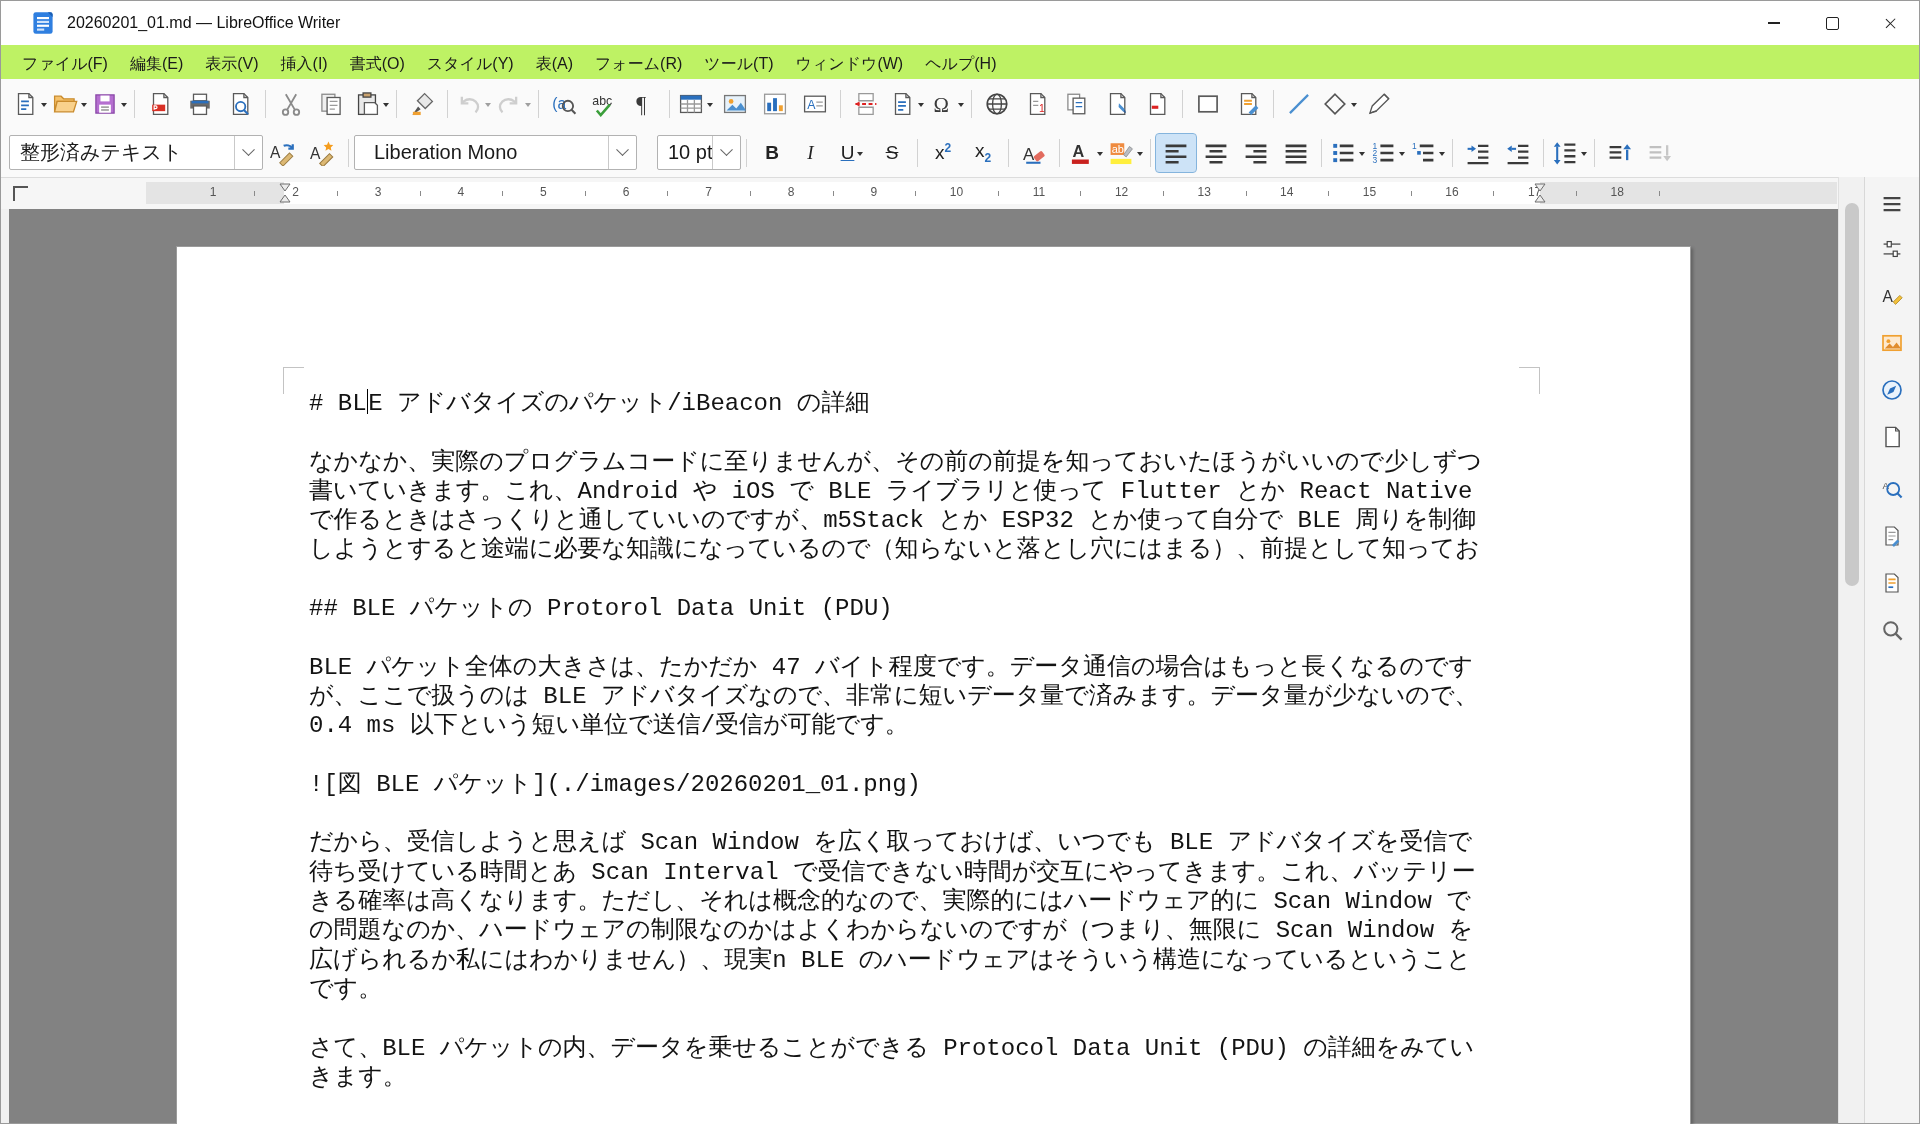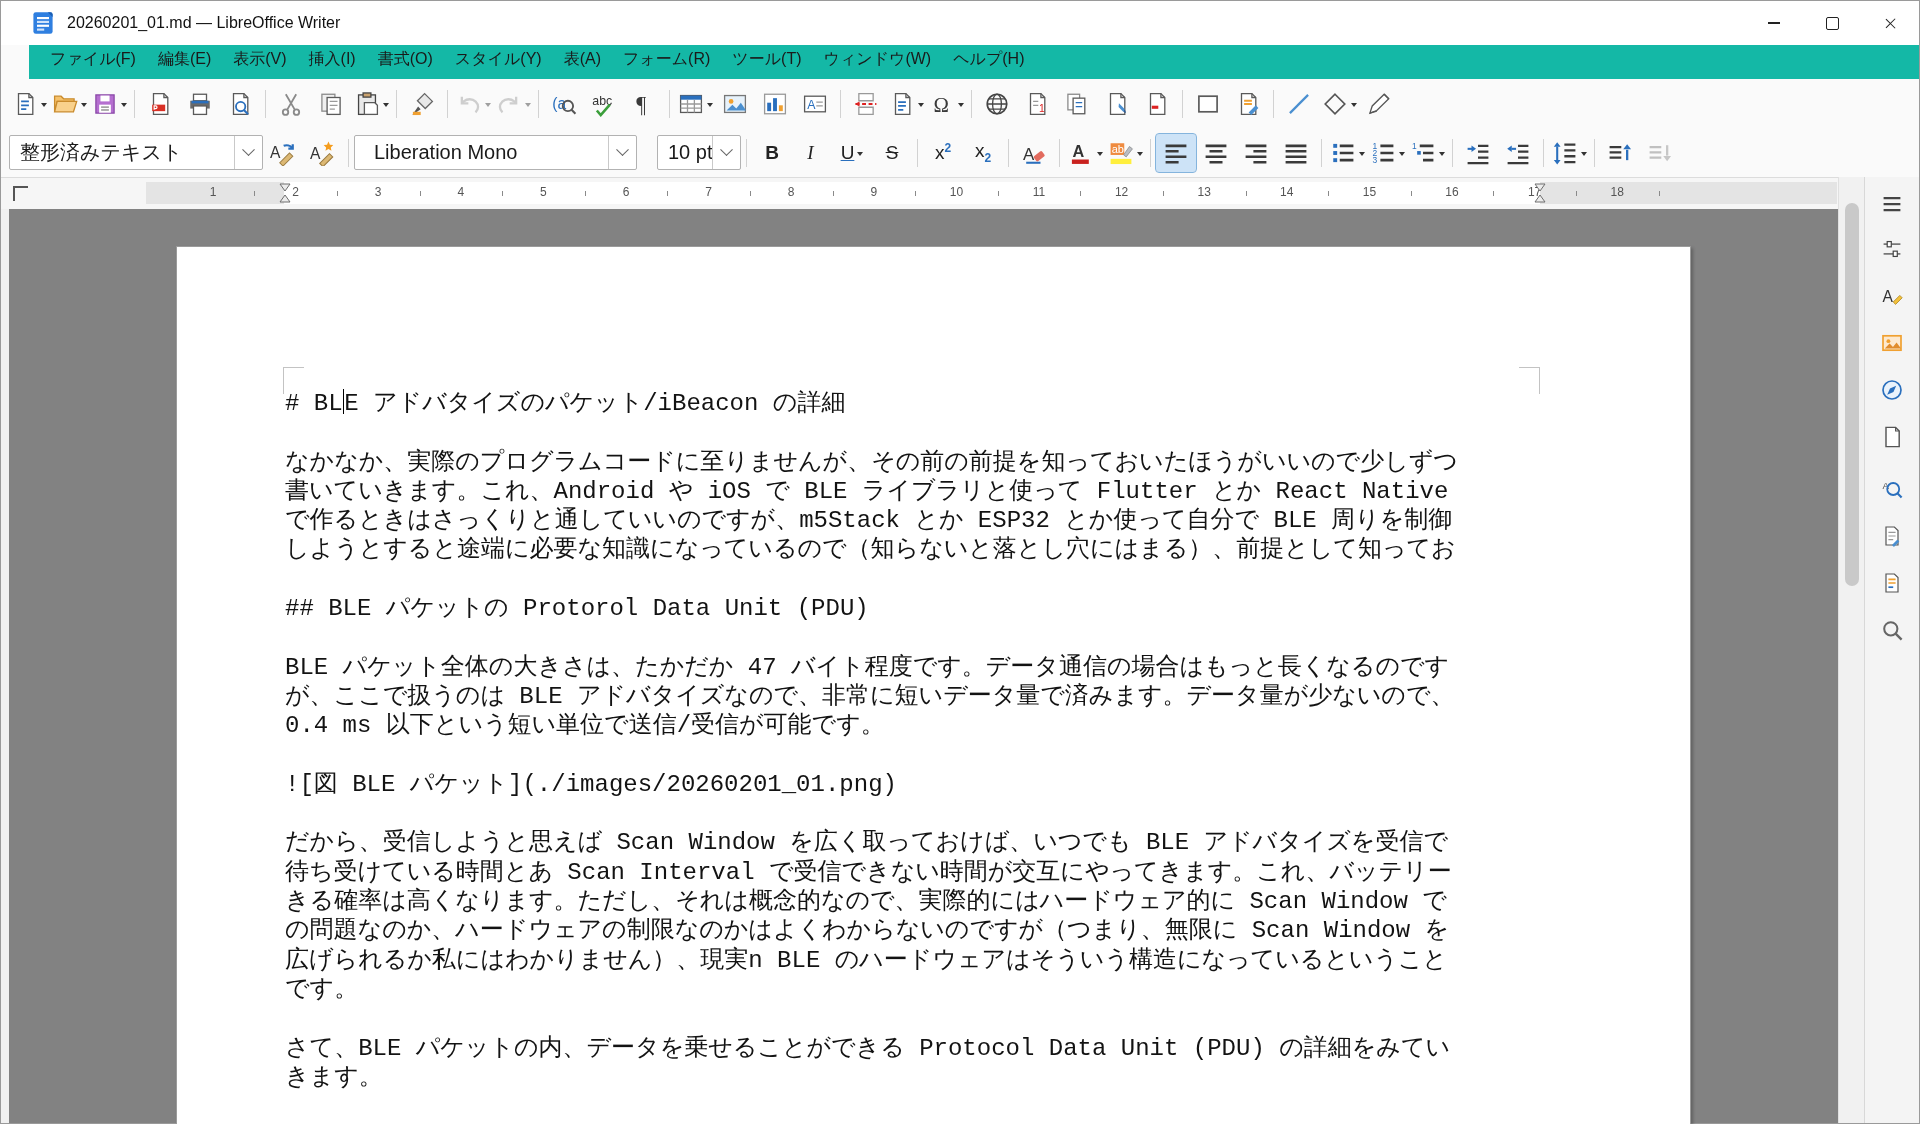--- a/index.html
+++ b/index.html
@@ -15,21 +15,21 @@
   .wincontrols{position:absolute;right:0;top:0;height:44px;display:flex;}
   .winbtn{width:58px;height:44px;display:flex;align-items:center;justify-content:center;}
   .glyph-min{width:12px;height:1.5px;background:#222;}
   .glyph-max{width:11px;height:11px;border:1.2px solid #222;border-radius:2px;}
   .glyph-close{position:relative;width:13px;height:13px;}
   .glyph-close:before,.glyph-close:after{content:"";position:absolute;left:6px;top:0;width:1.4px;height:13px;background:#222;}
   .glyph-close:before{transform:rotate(45deg);}
   .glyph-close:after{transform:rotate(-45deg);}
 
   
-  .menubar{height:34px;display:flex;align-items:flex-start;padding-left:10px;background:#14b8a6;font-size:16px;margin-left:28px;}
+  .menubar{height:34px;display:flex;align-items:flex-end;padding-left:10px;background:#bef264;font-size:16px;}
   .menu-item{padding:4px 11px;border-radius:3px;white-space:nowrap;}
 
   
   .toolbar{display:flex;align-items:center;background:#fafafa;padding:0 8px;}
   #main-toolbar{height:49px;}
   #format-toolbar{height:49px;border-bottom:1px solid #dcdcdc;}
   .tbtn{height:38px;min-width:36px;display:flex;align-items:center;justify-content:center;border-radius:3px;padding:0 2px;}
   .tbtn.active{background:#cde3f7;outline:1px solid #84b4dd;}
   .tbtn.disabled{opacity:.45;}
   .icn{width:26px;height:26px;display:block;}
@@ -61,21 +61,21 @@
   .rmark svg{width:100%;height:100%;display:block;}
 
   
   #doc-wrap{position:absolute;left:0;top:208px;right:80px;bottom:0;background:#828282;}
   #doc-wrap .leftpad{position:absolute;left:0;top:0;width:8px;height:100%;background:#f1f1f1;}
   #page{position:absolute;left:175px;top:37px;width:1513px;height:1400px;background:#ffffff;
         border:1px solid #9b9b9b;box-shadow:2px 2px 3px rgba(0,0,0,.25);}
   .cornermark{position:absolute;width:20px;height:26px;}
   #corner-tl{left:106px;top:120px;border-left:1px solid #c3c3c3;border-top:1px solid #c3c3c3;}
   #corner-tr{left:1342px;top:120px;border-right:1px solid #c3c3c3;border-top:1px solid #c3c3c3;}
-  #doc-text{position:absolute;left:108px;top:142px;width:1260px;
+  #doc-text{position:absolute;left:132px;top:142px;width:1260px;
             font-family:"Liberation Mono","DejaVu Sans Mono",monospace;
             font-size:24px;line-height:29.3px;color:#131313;}
   .dline{white-space:pre;height:29.3px;}
   #caret{display:inline-block;width:1.6px;height:25px;background:#000;vertical-align:-4px;
          animation:blink 1.1s steps(1) infinite;}
   @keyframes blink{50%{opacity:0;}}
 
   
   #vscroll{position:absolute;right:54px;top:176px;bottom:0;width:26px;background:#f1f1f1;border-left:1px solid #e0e0e0;}
   #vthumb{position:absolute;left:6px;top:26px;width:14px;height:383px;background:#c9c9c9;border-radius:7px;}

